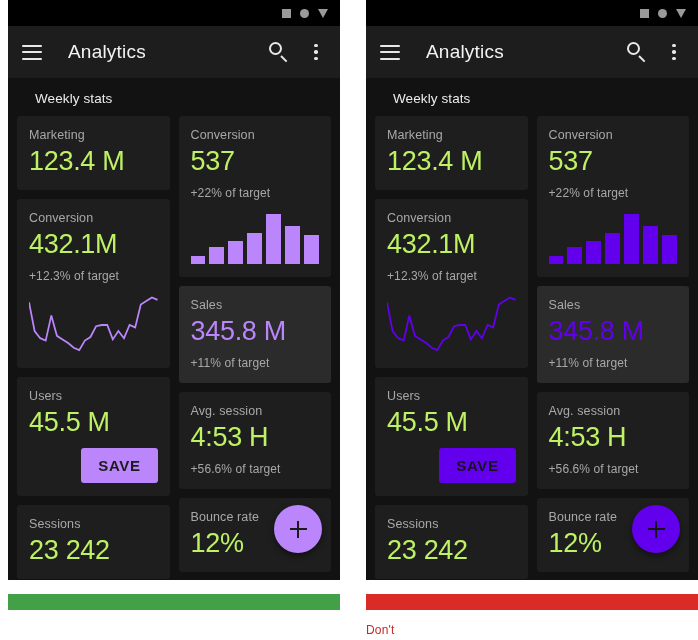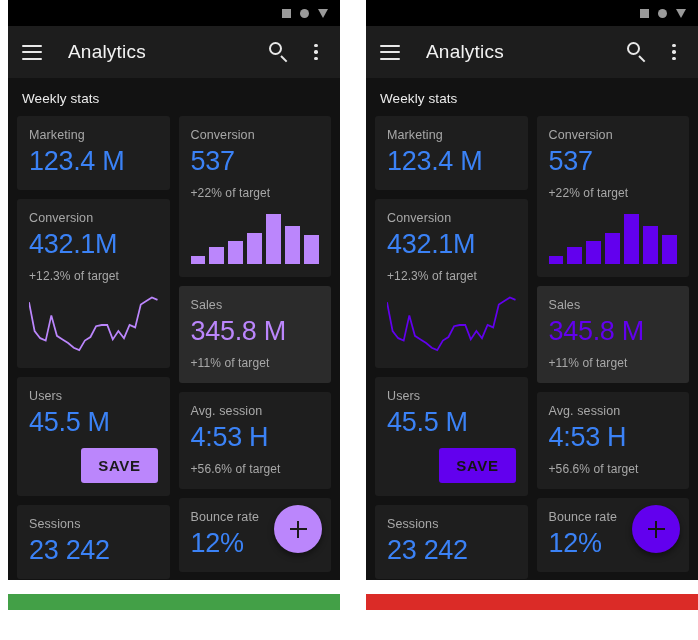--- a/index.html
+++ b/index.html
@@ -70,40 +70,40 @@
   .more-icon {
     width: 20px; height: 20px; margin-left: 16px;
     display: flex; flex-direction: column; align-items: center;
     justify-content: center; gap: 3px; flex: 0 0 auto;
   }
   .more-icon u { width: 3.5px; height: 3.5px; background: #e8e8e8; border-radius: 50%; display: block; }
 
   
   .content { position: relative; height: 502px; background: #121212; }
   .section-title {
-    color: #ececec; font-size: 13.5px; padding: 13px 0 10px 14px;
+    color: #ececec; font-size: 13.5px; padding: 13px 0 10px 27px;
     letter-spacing: .1px;
   }
   .grid {
     display: flex; gap: 9px; padding: 0 9px;
     align-items: flex-start;
   }
   .col { display: flex; flex-direction: column; gap: 9px; width: 157px; }
 
   .card {
     background: #1e1e1e; border-radius: 3px;
     padding: 12px 12px 13px 12px; position: relative;
   }
   .card--elevated { background: #2b2b2b; }
   .card-label {
     color: #a8a8a8; font-size: 12.5px; letter-spacing: .1px;
     margin-bottom: 4px;
   }
   .card-value {
-    color: #3b82f6; font-size: 27px; font-weight: 400; letter-spacing: -.3px;
+    color: #bef264; font-size: 27px; font-weight: 400; letter-spacing: -.3px;
     line-height: 1.15; white-space: nowrap;
   }
   .card-value--accent { color: var(--accent); }
   .card-sub {
     color: #a8a8a8; font-size: 12px; margin-top: 9px; letter-spacing: .1px;
   }
 
   
   .sparkbars {
     display: flex; align-items: flex-end; gap: 4px;
@@ -357,15 +357,16 @@
         <button class="fab">
           <span class="fab-plus">
               <i></i>
               <i></i>
             </span>
         </button>
       </div>
     </div>
 
     <div class="rule" style="background:#DB2B27"></div>
+    <div class="caption" style="color:#C62828">Don't</div>
   </div>
 
 </div>
 
 </body></html>

